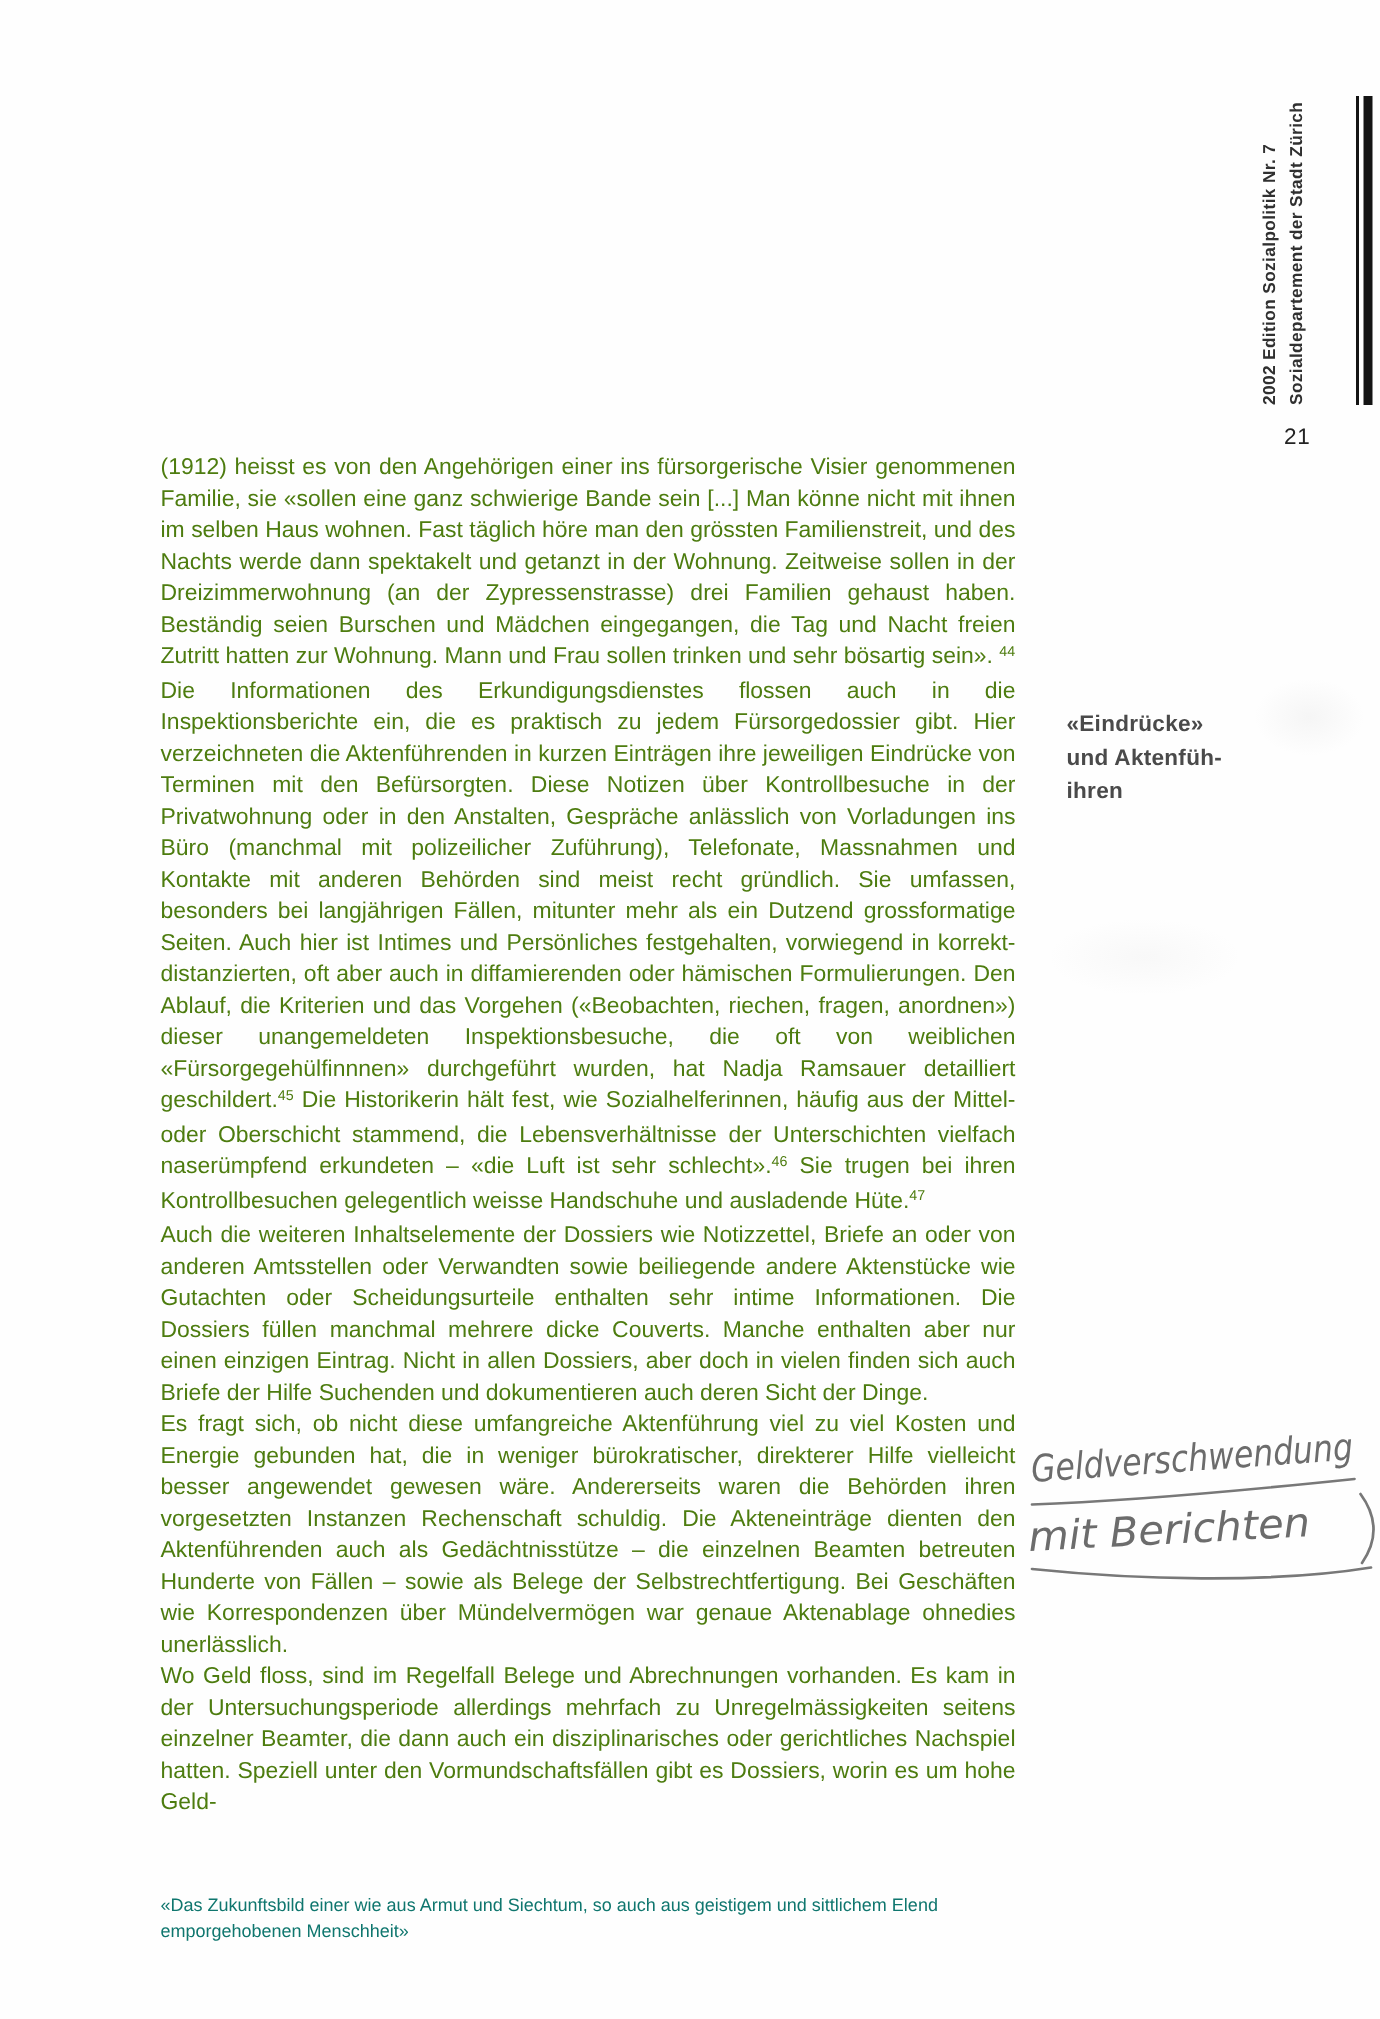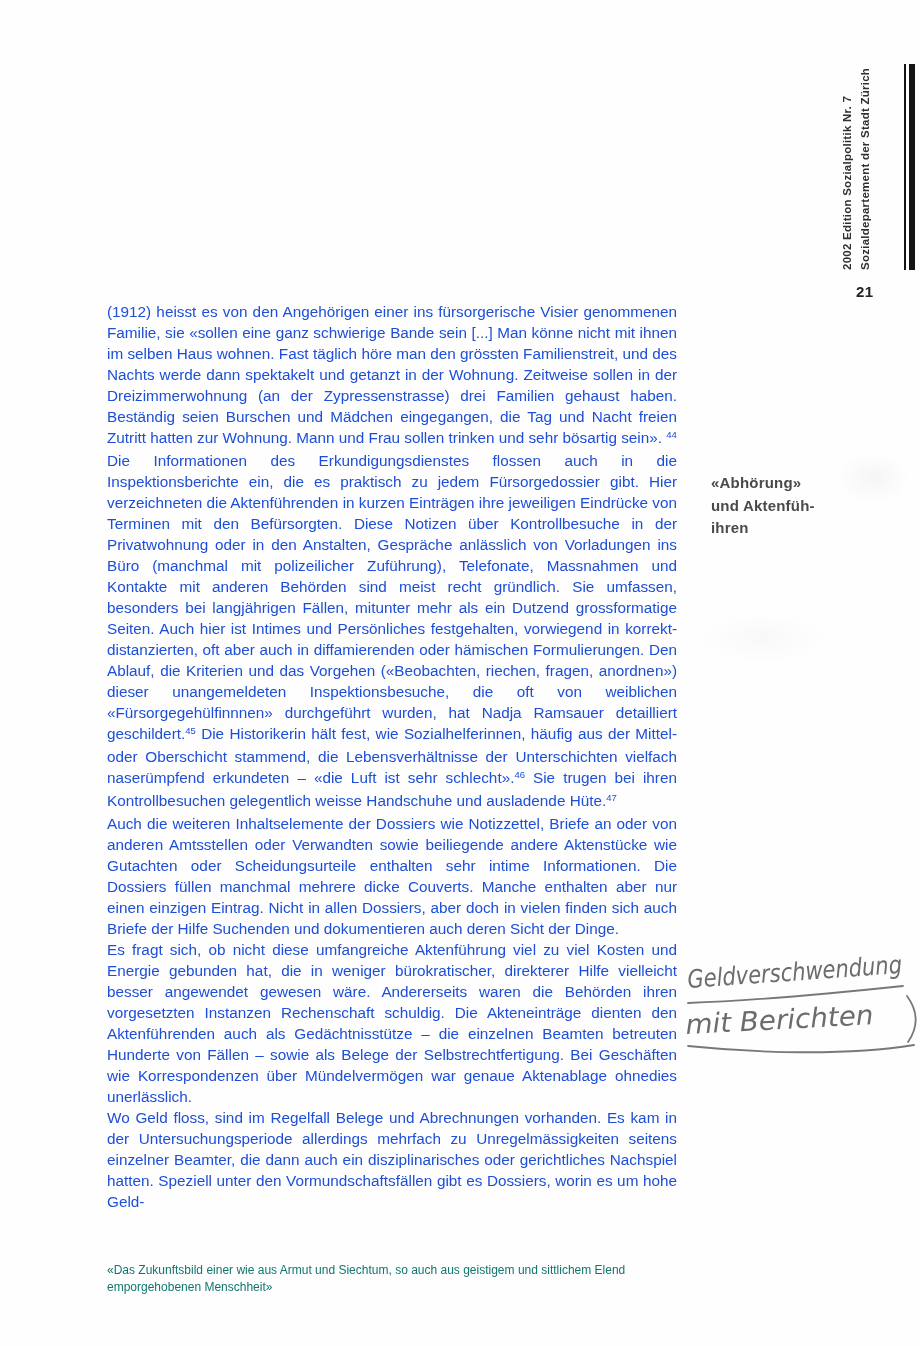--- a/index.html
+++ b/index.html
@@ -37,33 +37,33 @@
     height: 206px;
     display: flex;
   }
   .rule-thin  { width: 2px; background: #141414; }
   .rule-thick { width: 6px; margin-left: 3px; background: #141414; }
 
   .pagenum {
     position: absolute;
     left: 856px;
     top: 283px;
-    font-weight: bold;
+    font-weight: normal;
     font-size: 15px;
     color: #232323;
     letter-spacing: 0.5px;
   }
 
   
   .bodycol {
     position: absolute;
     left: 107px;
     top: 301px;
     width: 570px;
-    color: #1d4ed8;
+    color: #4d7c0f;
     font-size: 15.3px;
     line-height: 21px;
     text-align: justify;
   }
   .para { margin: 0; }
   .para + .para { }
   .para sup {
     font-size: 9.5px;
     vertical-align: baseline;
     position: relative;
@@ -141,21 +141,21 @@
   <div class="ghost2"></div>
 
   <div class="bodycol">
       <p class="para"><span>(1912) heisst es von den Angehörigen einer ins fürsorgerische Visier genommenen Familie, sie «sollen eine ganz schwierige Bande sein [...] Man könne nicht mit ihnen im selben Haus wohnen. Fast täglich höre man den grössten Familienstreit, und des Nachts werde dann spektakelt und getanzt in der Wohnung. Zeitweise sollen in der Dreizimmerwohnung (an der Zypressenstrasse) drei Familien gehaust haben. Beständig seien Burschen und Mädchen eingegangen, die Tag und Nacht freien Zutritt hatten zur Wohnung. Mann und Frau sollen trinken und sehr bösartig sein». </span><sup>44</sup></p>
       <p class="para"><span>Die Informationen des Erkundigungsdienstes flossen auch in die Inspektionsberichte ein, die es praktisch zu jedem Fürsorgedossier gibt. Hier verzeichneten die Aktenführenden in kurzen Einträgen ihre jeweiligen Eindrücke von Terminen mit den Befürsorgten. Diese Notizen über Kontrollbesuche in der Privatwohnung oder in den Anstalten, Gespräche anlässlich von Vorladungen ins Büro (manchmal mit polizeilicher Zuführung), Telefonate, Massnahmen und Kontakte mit anderen Behörden sind meist recht gründlich. Sie umfassen, besonders bei langjährigen Fällen, mitunter mehr als ein Dutzend grossformatige Seiten. Auch hier ist Intimes und Persönliches festgehalten, vorwiegend in korrekt-distanzierten, oft aber auch in diffamierenden oder hämischen Formulierungen. Den Ablauf, die Kriterien und das Vorgehen («Beobachten, riechen, fragen, anordnen») dieser unangemeldeten Inspektionsbesuche, die oft von weiblichen «Fürsorgegehülfinnnen» durchgeführt wurden, hat Nadja Ramsauer detailliert geschildert.</span><sup>45</sup><span> Die Historikerin hält fest, wie Sozialhelferinnen, häufig aus der Mittel- oder Oberschicht stammend, die Lebensverhältnisse der Unterschichten vielfach naserümpfend erkundeten  –  «die Luft ist sehr schlecht».</span><sup>46</sup><span> Sie trugen bei ihren Kontrollbesuchen gelegentlich weisse Handschuhe und ausladende Hüte.</span><sup>47</sup></p>
       <p class="para"><span>Auch die weiteren Inhaltselemente der Dossiers wie Notizzettel, Briefe an oder von anderen Amtsstellen oder Verwandten sowie beiliegende andere Aktenstücke wie Gutachten oder Scheidungsurteile enthalten sehr intime Informationen. Die Dossiers füllen manchmal mehrere dicke Couverts. Manche enthalten aber nur einen einzigen Eintrag. Nicht in allen Dossiers, aber doch in vielen finden sich auch Briefe der Hilfe Suchenden und dokumentieren auch deren Sicht der Dinge.</span></p>
       <p class="para"><span>Es fragt sich, ob nicht diese umfangreiche Aktenführung viel zu viel Kosten und Energie gebunden hat, die in weniger bürokratischer, direkterer Hilfe vielleicht besser angewendet gewesen wäre. Andererseits waren die Behörden ihren vorgesetzten Instanzen Rechenschaft schuldig. Die Akteneinträge dienten den Aktenführenden auch als Gedächtnisstütze  –  die einzelnen Beamten betreuten Hunderte von Fällen  –  sowie als Belege der Selbstrechtfertigung. Bei Geschäften wie Korrespondenzen über Mündelvermögen war genaue Aktenablage ohnedies unerlässlich.</span><br><span>Wo Geld floss, sind im Regelfall Belege und Abrechnungen vorhanden. Es kam in der Untersuchungsperiode allerdings mehrfach zu Unregelmässigkeiten seitens einzelner Beamter, die dann auch ein disziplinarisches oder gerichtliches Nachspiel hatten. Speziell unter den Vormundschaftsfällen gibt es Dossiers, worin es um hohe Geld-</span></p>
     </div>
 
   <div class="marginnote">
-    <div>«Abhörung»</div>
+    <div>«Eindrücke»</div>
     <div>und Aktenfüh-</div>
     <div>ihren</div>
   </div>
 
   <svg class="handwriting" width="250" height="125" viewBox="0 0 250 125">
     <text x="12" y="42" class="hw" transform="rotate(-4 12 42)" textLength="215" lengthAdjust="spacingAndGlyphs">Geldverschwendung</text>
     <path class="hw-stroke" d="M12,57 C70,55 160,47 227,40"></path>
     <text x="10" y="88" class="hw hw2" transform="rotate(-3 10 88)" textLength="188" lengthAdjust="spacingAndGlyphs">mit Berichten</text>
     <path class="hw-stroke" d="M12,100 C80,107 170,110 238,99"></path>
     <path class="hw-stroke" d="M231,50 C242,65 243,80 232,96"></path>

